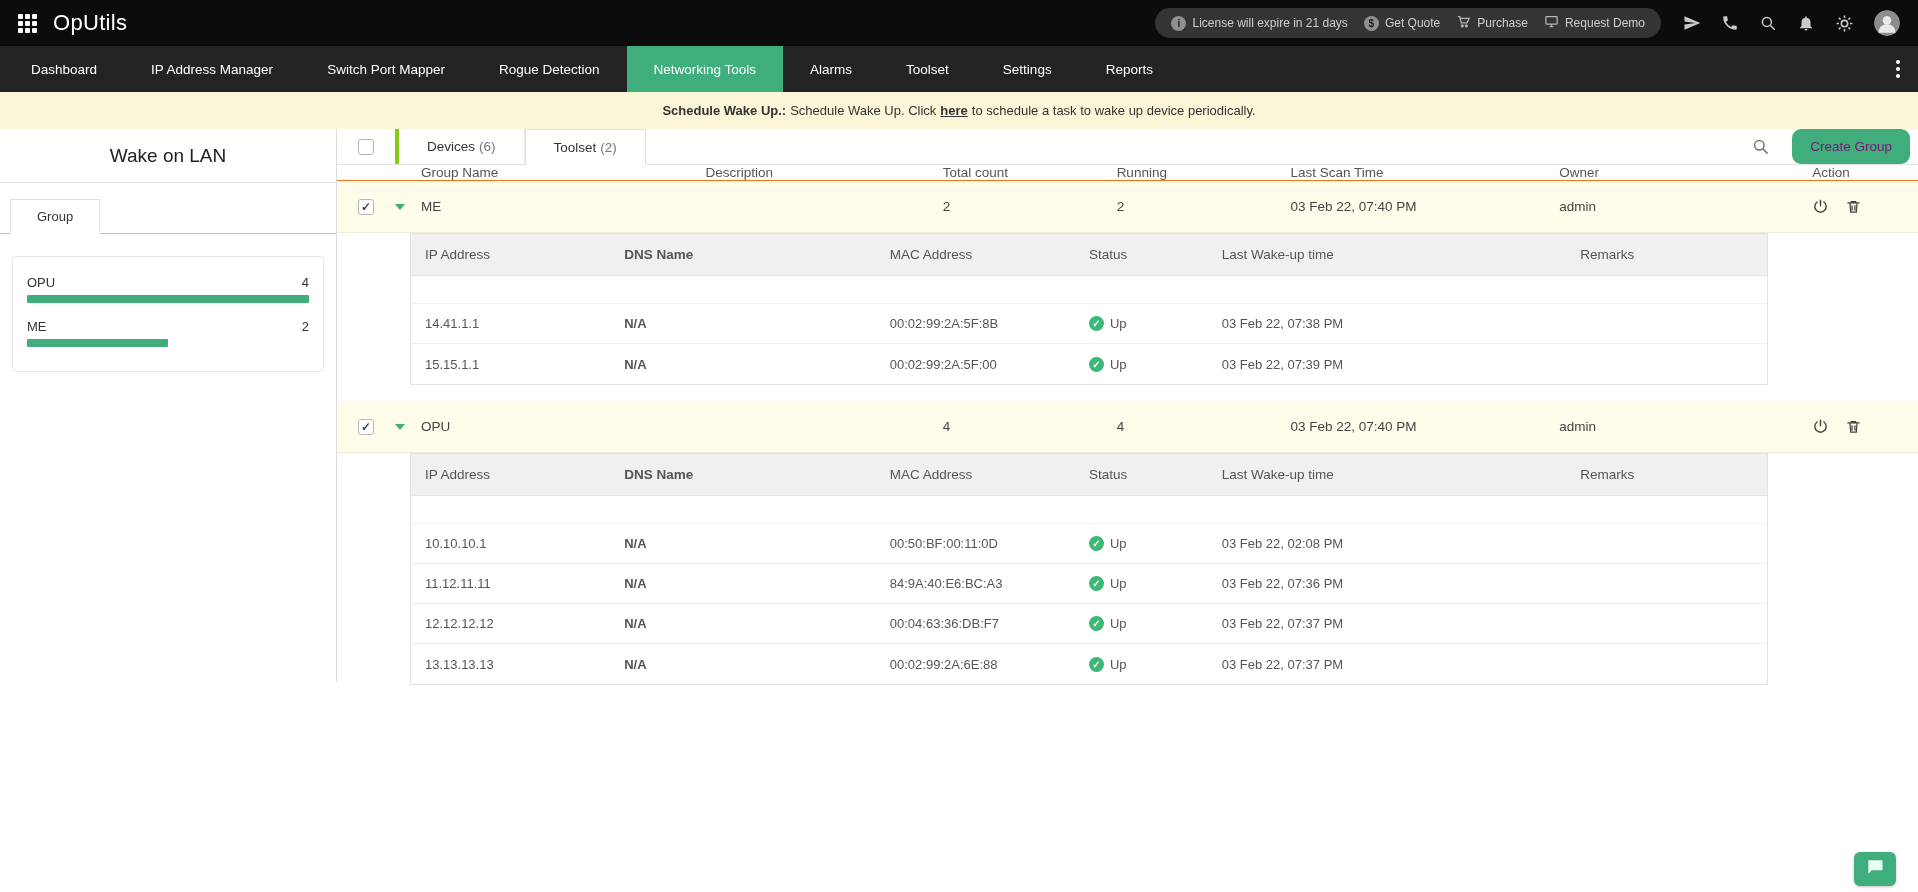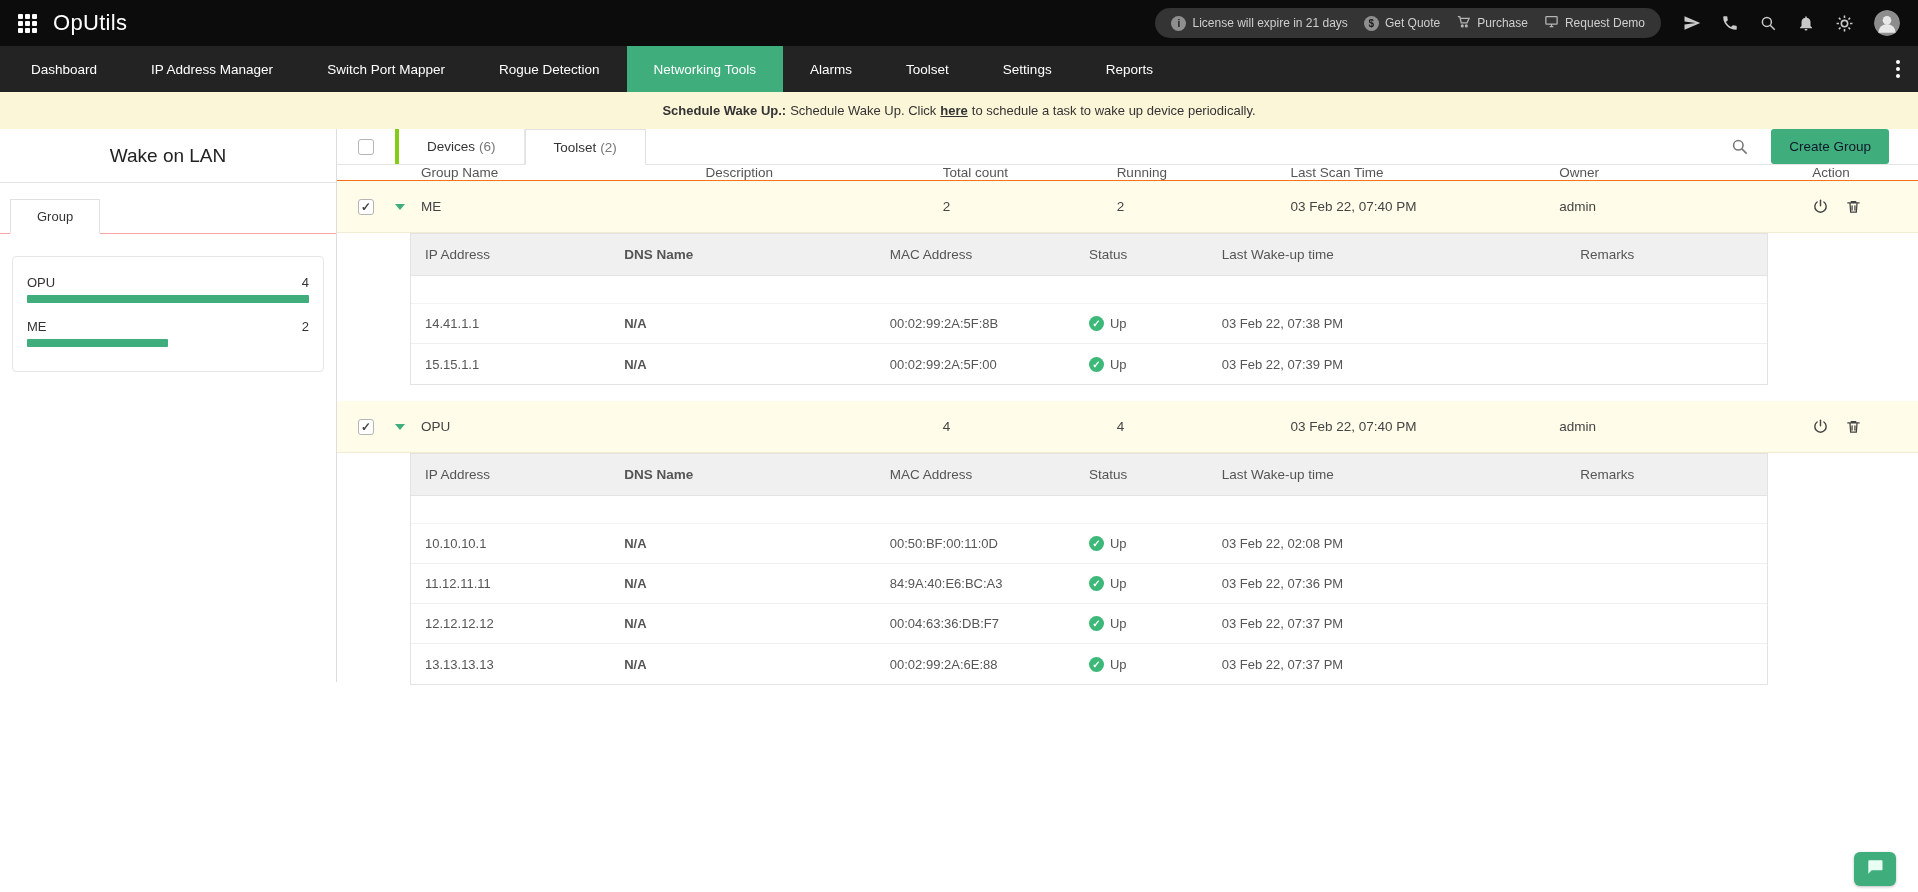--- a/index.html
+++ b/index.html
@@ -51,21 +51,21 @@
   
   .toolbar { height:54px; border-bottom:1px solid #e3e3e3; display:flex; align-items:stretch; }
   .tb-check { width:58px; display:flex; align-items:center; justify-content:center; flex-shrink:0; }
   .tabs { display:flex; align-items:stretch; }
   .tab { padding:0 28px; display:flex; align-items:center; gap:4px; font-size:13.5px; color:#333; border-left:4px solid #84cc16; border-right:1px solid #e8e8e8; cursor:pointer; background:#fff; }
   .tab + .tab { border-left:none; }
   .tab.active { border:1px solid #e0e0e0; border-bottom:1px solid #fff; margin-bottom:-1px; }
   .tab-count { color:#777; }
   .tb-spacer { flex:1; }
   .search-btn { display:flex; align-items:center; cursor:pointer; margin-right:22px; align-self:center; }
-  .btn-create { background:var(--accent); color:#0f172a; font-size:13.5px; border:none; border-radius:3px; padding:10px 18px; margin-right:29px; align-self:center; cursor:pointer; font-family:inherit; }
+  .btn-create { background:var(--accent); color:#701a75; font-size:13.5px; border:none; border-radius:9px; padding:10px 18px; margin-right:8px; align-self:center; cursor:pointer; font-family:inherit; }
 
   
   .cell { padding-right:10px; overflow:hidden; white-space:nowrap; }
   .c-check { width:58px; flex-shrink:0; display:flex; justify-content:center; padding-right:0; }
   .c-arrow { width:26px; flex-shrink:0; display:flex; padding-right:0; }
   .c-name { width:18%; } .c-desc { width:15%; } .c-total { width:11%; } .c-run { width:11%; }
   .c-scan { width:17%; } .c-owner { width:16%; } .c-action { flex:1; display:flex; gap:16px; align-items:center; }
   .thead { display:flex; height:44px; align-items:center; border-bottom:1px solid #f97316; color:#555; font-size:13.5px; }
   .group-row { display:flex; height:52px; align-items:center; background:var(--row-highlight); border-bottom:1px solid #f0ecd5; font-size:13.5px; color:#444; }
   .cb { width:16px; height:16px; border:1px solid #b5b5b5; border-radius:3px; background:#fff; display:flex; align-items:center; justify-content:center; font-size:12px; color:#444; cursor:pointer; }

